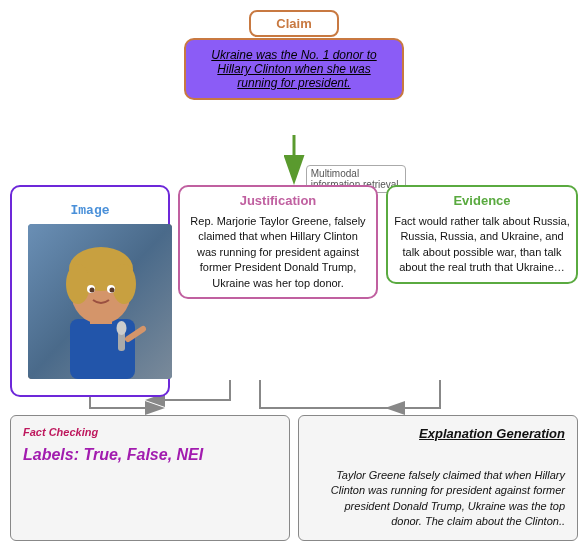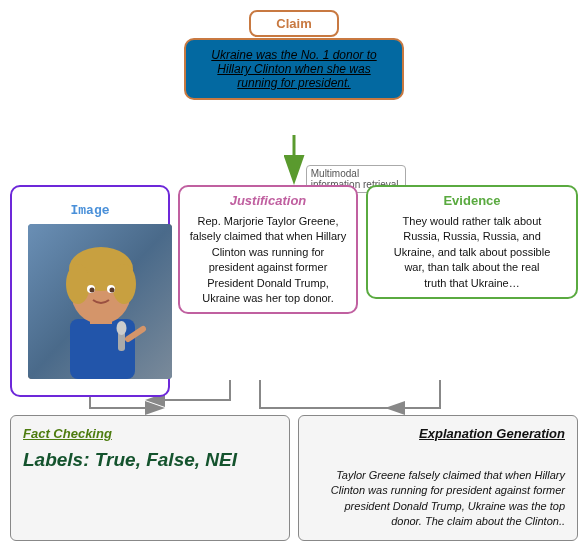--- a/index.html
+++ b/index.html
@@ -38,21 +38,21 @@
 
     
     .claim-text-box {
       position: absolute;
       top: 38px;
       left: 50%;
       transform: translateX(-50%);
       border: 2px solid #c87941;
       border-radius: 10px;
       padding: 8px 12px;
-      background: #0369a1;
+      background: #8b5cf6;
       text-align: center;
       width: 220px;
       font-style: italic;
       font-size: 12px;
       text-decoration: underline;
       color: #000;
     }
 
     
     .multimodal-label {
@@ -116,28 +116,27 @@
       background: #fff;
       flex: 1;
     }
 
     .justification-box .box-title {
       font-weight: bold;
       font-size: 13px;
       color: #c060a0;
       text-align: center;
       margin-bottom: 6px;
-      font-style: italic;
     }
 
     
     .evidence-box {
       border: 2px solid #5aaa40;
       border-radius: 10px;
-      padding: 6px 24px;
+      padding: 6px 4px;
       background: #fff;
       flex: 1;
     }
 
     .evidence-box .box-title {
       font-weight: bold;
       font-size: 13px;
       color: #5aaa40;
       text-align: center;
       margin-bottom: 6px;
@@ -163,32 +162,31 @@
     .fact-check-box {
       border: 1.5px solid #888;
       border-radius: 6px;
       padding: 10px 12px;
       background: #f5f5f5;
       flex: 1;
     }
 
     .fact-check-title {
       font-weight: bold;
-      font-size: 13px;
-      text-decoration: underline;
+      font-size: 11px;
       font-style: italic;
       margin-bottom: 8px;
-      color: #4d7c0f;
+      color: #be185d;
     }
 
     .fact-check-labels {
       font-style: italic;
-      font-size: 19px;
-      font-weight: bold;
-      color: #14532d;
+      font-size: 16px;
+      font-weight: bold;
+      color: #a21caf;
     }
 
     .explanation-box {
       border: 1.5px solid #888;
       border-radius: 6px;
       padding: 10px 12px;
       background: #f5f5f5;
       flex: 1;
       text-align: right;
     }
@@ -301,21 +299,21 @@
       </div>
     </div>
 
     <div class="justification-box">
       <div class="box-title">Justification</div>
       <div class="box-text">Rep. Marjorie Taylor Greene, falsely claimed that when Hillary Clinton was running for president against former President Donald Trump, Ukraine was her top donor.</div>
     </div>
 
     <div class="evidence-box">
       <div class="box-title">Evidence</div>
-      <div class="box-text">They would rather talk about Russia, Russia, Russia, and Ukraine, and talk about possible war, than talk about the real truth that Ukraine…</div>
+      <div class="box-text">Fact would rather talk about Russia, Russia, Russia, and Ukraine, and talk about possible war, than talk about the real truth that Ukraine…</div>
     </div>
 
   </div>
 
   <div class="bottom-section">
 
     <div class="fact-check-box">
       <div class="fact-check-title">Fact Checking</div>
       <div class="fact-check-labels">Labels: True, False, NEI</div>
     </div>

